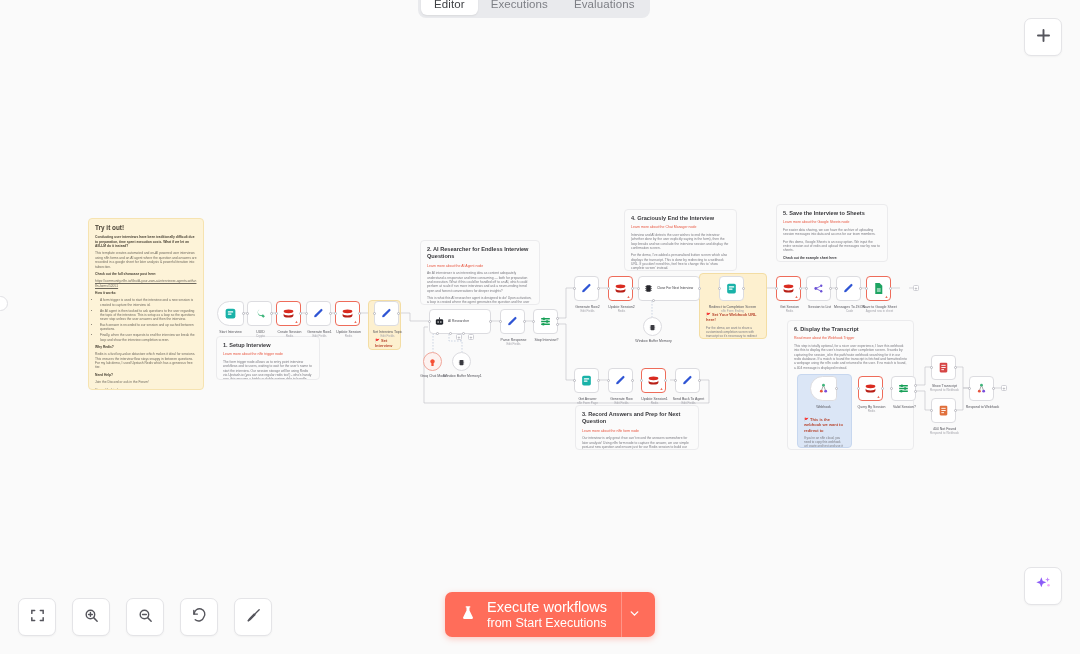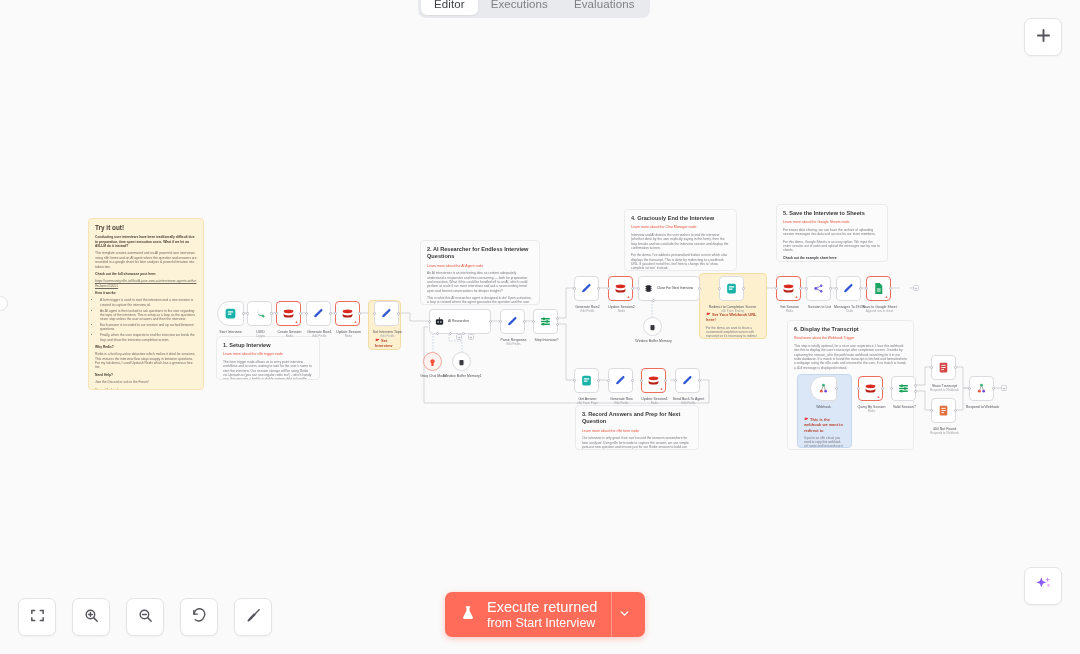--- a/index.html
+++ b/index.html
@@ -772,22 +772,22 @@
     </div>
   </div>
 
   <div id="execute-btn">
     <span class="flask">
       <svg width="18" height="18" viewBox="0 0 24 24">
           <path d="M9 3h6v1.5h-1v4.2l4.6 9.3A1.6 1.6 0 0117.1 20H6.9a1.6 1.6 0 01-1.5-2L10 8.7V4.5H9z" fill="#fff"></path>
         </svg>
     </span>
     <span class="labels">
-      <span class="l1">Execute returned</span>
-      <span class="l2">from Start Interview</span>
+      <span class="l1">Execute workflows</span>
+      <span class="l2">from Start Executions</span>
     </span>
     <span id="execute-chevron">
       <span>
         <svg width="13" height="13" viewBox="0 0 24 24" fill="none" stroke="#fff" stroke-width="2.6" stroke-linecap="round">
             <path d="M6 9l6 6 6-6"></path>
           </svg>
       </span>
     </span>
   </div>
 </div>

